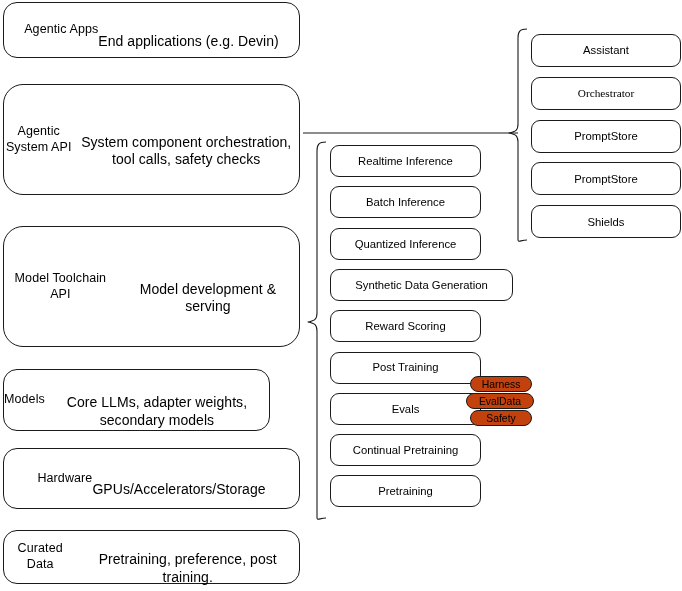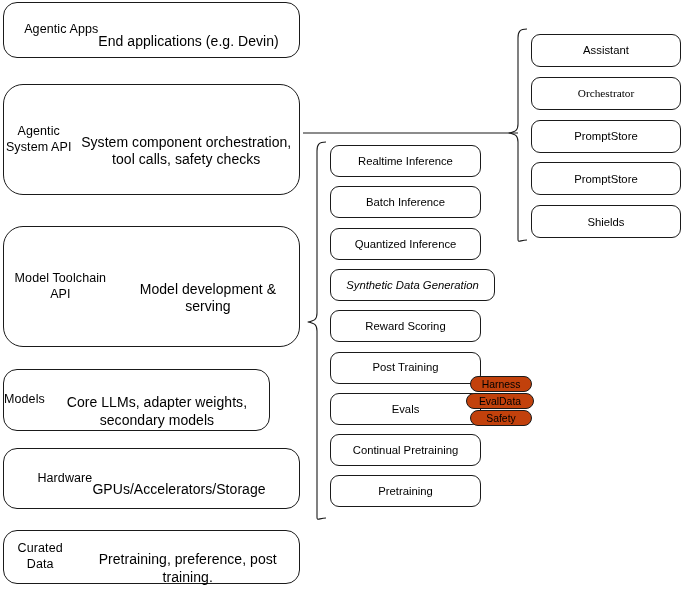--- a/index.html
+++ b/index.html
@@ -125,21 +125,21 @@
   <div id="mid-group">
       <div class="node item" style="position: absolute; left: 330px; top: 145px; width: 151px; height: 32px;">
         <span>Realtime Inference</span>
       </div>
       <div class="node item" style="position: absolute; left: 330px; top: 186.3px; width: 151px; height: 32px;">
         <span>Batch Inference</span>
       </div>
       <div class="node item" style="position: absolute; left: 330px; top: 227.6px; width: 151px; height: 32px;">
         <span>Quantized Inference</span>
       </div>
-      <div class="node item" style="position: absolute; left: 330px; top: 268.9px; width: 165px; height: 32px; font-style: italic;">
+      <div class="node item" style="position: absolute; left: 330px; top: 268.9px; width: 183px; height: 32px;">
         <span>Synthetic Data Generation</span>
       </div>
       <div class="node item" style="position: absolute; left: 330px; top: 310.2px; width: 151px; height: 32px;">
         <span>Reward Scoring</span>
       </div>
       <div class="node item" style="position: absolute; left: 330px; top: 351.5px; width: 151px; height: 32px;">
         <span>Post Training</span>
       </div>
       <div class="node item" style="position: absolute; left: 330px; top: 392.8px; width: 151px; height: 32px;">
         <span>Evals</span>

